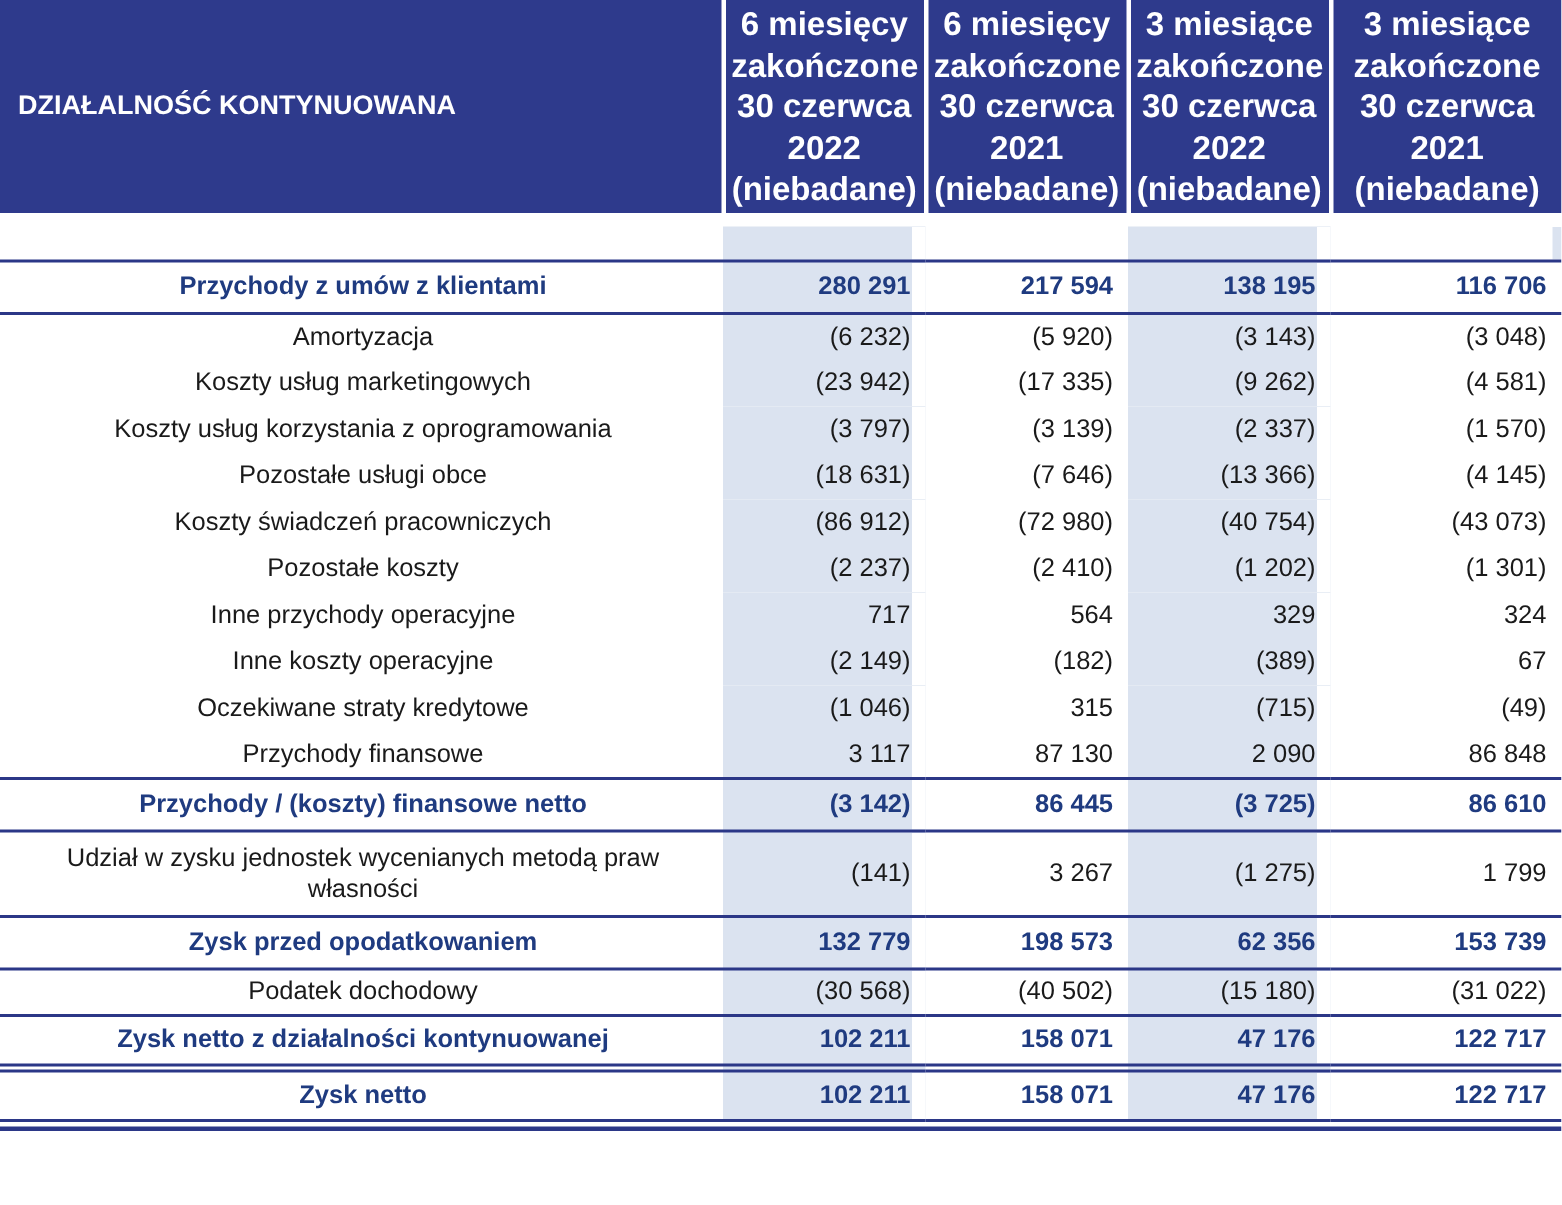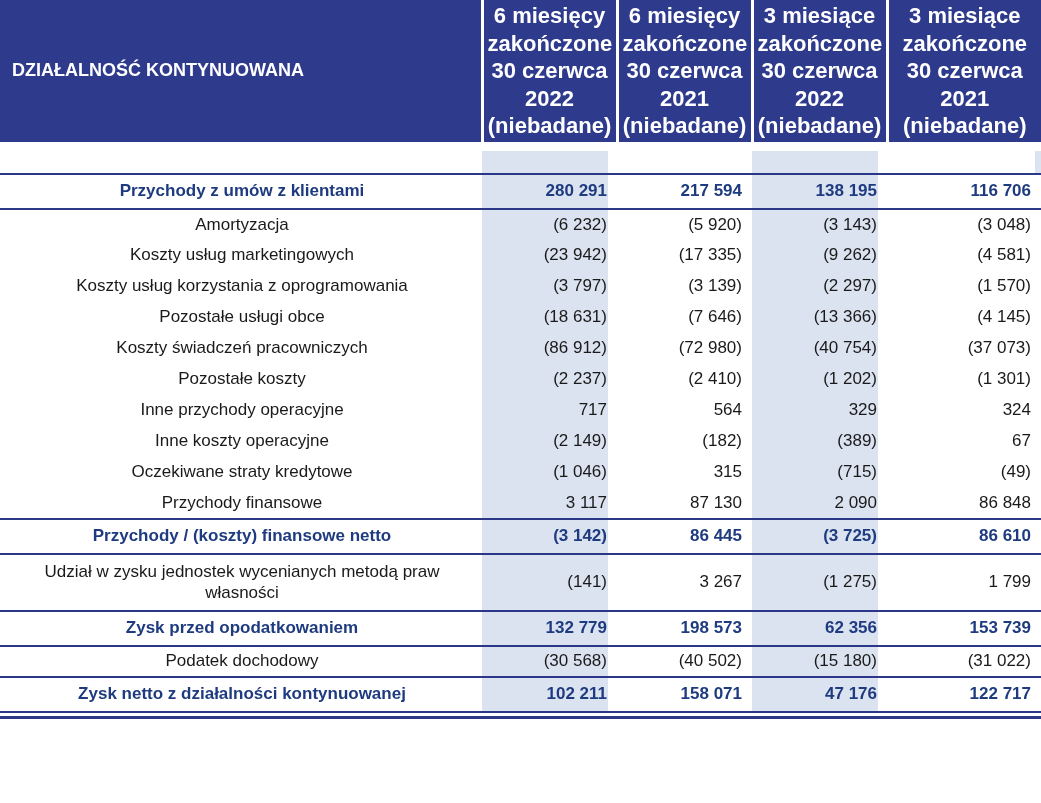--- a/index.html
+++ b/index.html
@@ -167,36 +167,36 @@
           <td class="label">Koszty usług marketingowych</td>
           <td class="val shade">(23 942)</td>
           <td class="val">(17 335)</td>
           <td class="val shade">(9 262)</td>
           <td class="val">(4 581)</td>
         </tr>
         <tr class="data-row regular">
           <td class="label">Koszty usług korzystania z oprogramowania</td>
           <td class="val shade">(3 797)</td>
           <td class="val">(3 139)</td>
-          <td class="val shade">(2 297)</td>
+          <td class="val shade">(2 337)</td>
           <td class="val">(1 570)</td>
         </tr>
         <tr class="data-row regular">
           <td class="label">Pozostałe usługi obce</td>
           <td class="val shade">(18 631)</td>
           <td class="val">(7 646)</td>
           <td class="val shade">(13 366)</td>
           <td class="val">(4 145)</td>
         </tr>
         <tr class="data-row regular">
           <td class="label">Koszty świadczeń pracowniczych</td>
           <td class="val shade">(86 912)</td>
           <td class="val">(72 980)</td>
           <td class="val shade">(40 754)</td>
-          <td class="val">(37 073)</td>
+          <td class="val">(43 073)</td>
         </tr>
         <tr class="data-row regular">
           <td class="label">Pozostałe koszty</td>
           <td class="val shade">(2 237)</td>
           <td class="val">(2 410)</td>
           <td class="val shade">(1 202)</td>
           <td class="val">(1 301)</td>
         </tr>
         <tr class="data-row regular">
           <td class="label">Inne przychody operacyjne</td>
@@ -254,16 +254,23 @@
           <td class="val shade">(15 180)</td>
           <td class="val">(31 022)</td>
         </tr>
         <tr class="data-row total">
           <td class="label">Zysk netto z działalności kontynuowanej</td>
           <td class="val shade">102 211</td>
           <td class="val">158 071</td>
           <td class="val shade">47 176</td>
           <td class="val">122 717</td>
         </tr>
+        <tr class="data-row total double-top">
+          <td class="label">Zysk netto</td>
+          <td class="val shade">102 211</td>
+          <td class="val">158 071</td>
+          <td class="val shade">47 176</td>
+          <td class="val">122 717</td>
+        </tr>
       </tbody>
   </table>
   <div class="bottom-bar"></div>
 </div>
 
 </body></html>

